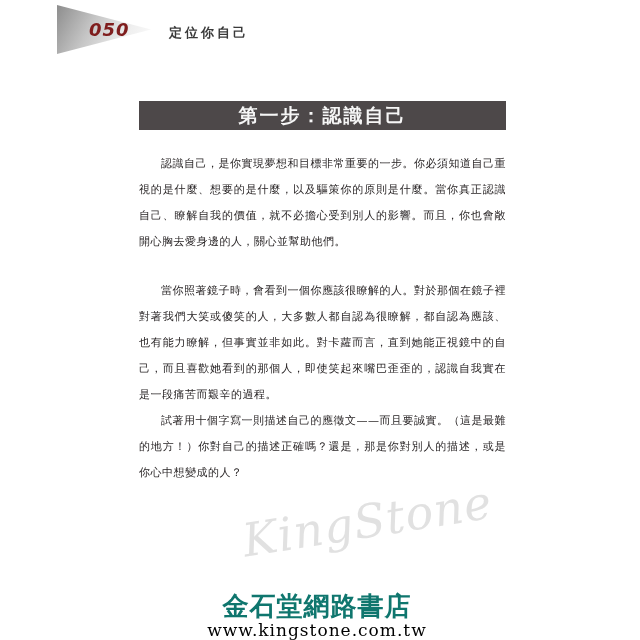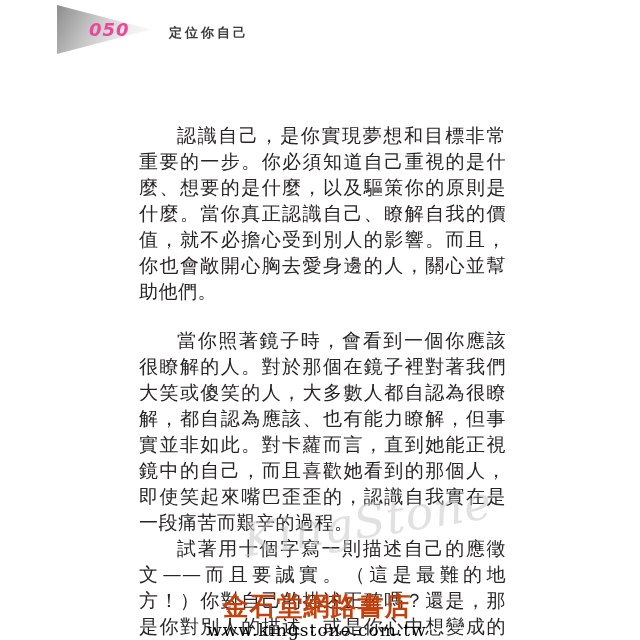--- a/index.html
+++ b/index.html
@@ -14,21 +14,21 @@
   .corner-triangle{
     position:absolute;left:57px;top:5px;
     width:94px;height:49px;
     clip-path:polygon(0 0,100% 50%,0 100%);
     background:linear-gradient(118deg,#8d8d8d 0%,#c6c6c6 38%,#efefef 72%,#fdfdfd 100%);
   }
   .page-number{
     position:absolute;left:89px;top:19px;
     font-family:"DejaVu Sans","Liberation Sans",sans-serif;
     font-style:italic;font-weight:600;
-    font-size:18px;color:#ec4899;
+    font-size:18px;color:#7f1d1d;
     letter-spacing:1px;
   }
   .running-title{
     position:absolute;left:169px;top:24px;
     font-family:"DejaVu Sans","Liberation Sans",sans-serif;
     font-size:13px;font-weight:700;
     letter-spacing:3px;color:#3a3a3a;text-align:center;
   }
   
   .content{
@@ -37,21 +37,21 @@
   .section-bar{
     height:29px;line-height:29px;
     text-align:center;
     color:#f6f6f6;
     font-size:19px;font-weight:700;
     letter-spacing:2px;
   }
   .bar-2{margin-top:35px;height:30px;line-height:30px;}
   .para{
     margin:0;
-    font-size:19px;
+    font-size:11px;
     line-height:26px;
     color:#29252​6;
     color:#292526;
     text-align:justify;
     text-indent:2em;
     letter-spacing:0.5px;
   }
   .para-first{margin-top:21px;}
   .para-after-bar{margin-top:23px;}
   
@@ -64,21 +64,21 @@
     transform-origin:left center;
     letter-spacing:1px;
     white-space:nowrap;
     pointer-events:none;
   }
   .wm-store{
     position:absolute;left:0;top:589px;width:634px;
     text-align:center;
     font-size:26px;font-weight:700;
     letter-spacing:1px;
-    color:#c2410c;
+    color:#0f766e;
     pointer-events:none;
   }
   .wm-url{
     position:absolute;left:0;top:620px;width:634px;
     text-align:center;
     font-size:17px;
     letter-spacing:1px;
     color:#000000;
     pointer-events:none;
   }
@@ -87,20 +87,21 @@
 <body>
 
 <div>
 
   <div class="corner-triangle"></div>
   <div class="page-number">050</div>
   <div class="running-title">定位你自己</div>
 
   <div class="content">
 
+    <div class="section-bar bar-1" style="background: rgb(77, 72, 73);">第一步：認識自己</div>
 
     <p class="para para-first">認識自己，是你實現夢想和目標非常重要的一步。你必須知道自己重視的是什麼、想要的是什麼，以及驅策你的原則是什麼。當你真正認識自己、瞭解自我的價值，就不必擔心受到別人的影響。而且，你也會敞開心胸去愛身邊的人，關心並幫助他們。</p>
 
 
     <p class="para para-after-bar">當你照著鏡子時，會看到一個你應該很瞭解的人。對於那個在鏡子裡對著我們大笑或傻笑的人，大多數人都自認為很瞭解，都自認為應該、也有能力瞭解，但事實並非如此。對卡蘿而言，直到她能正視鏡中的自己，而且喜歡她看到的那個人，即使笑起來嘴巴歪歪的，認識自我實在是一段痛苦而艱辛的過程。</p>
 
     <p class="para">試著用十個字寫一則描述自己的應徵文——而且要誠實。（這是最難的地方！）你對自己的描述正確嗎？還是，那是你對別人的描述，或是你心中想變成的人？</p>
   </div>
 
   <div class="wm-diagonal">KingStone</div>

